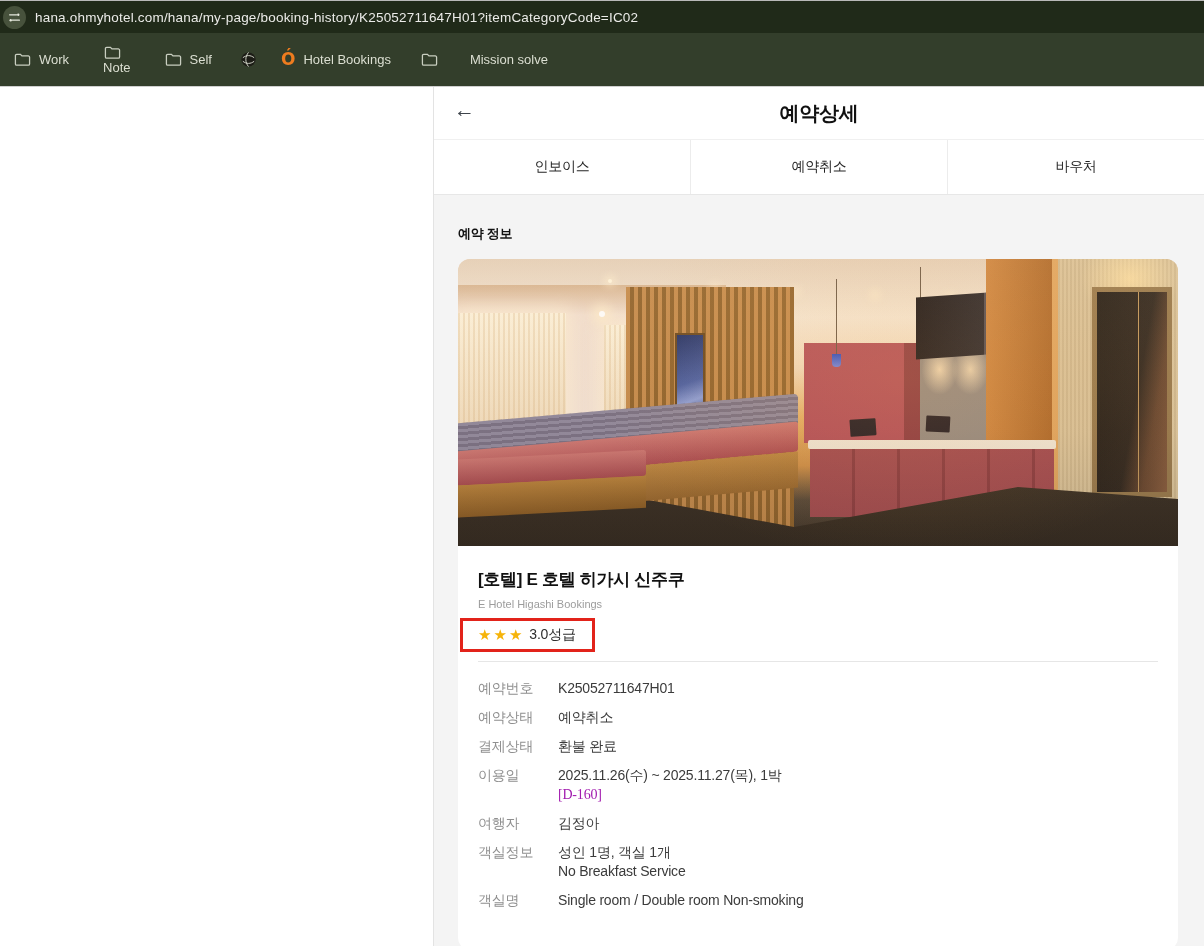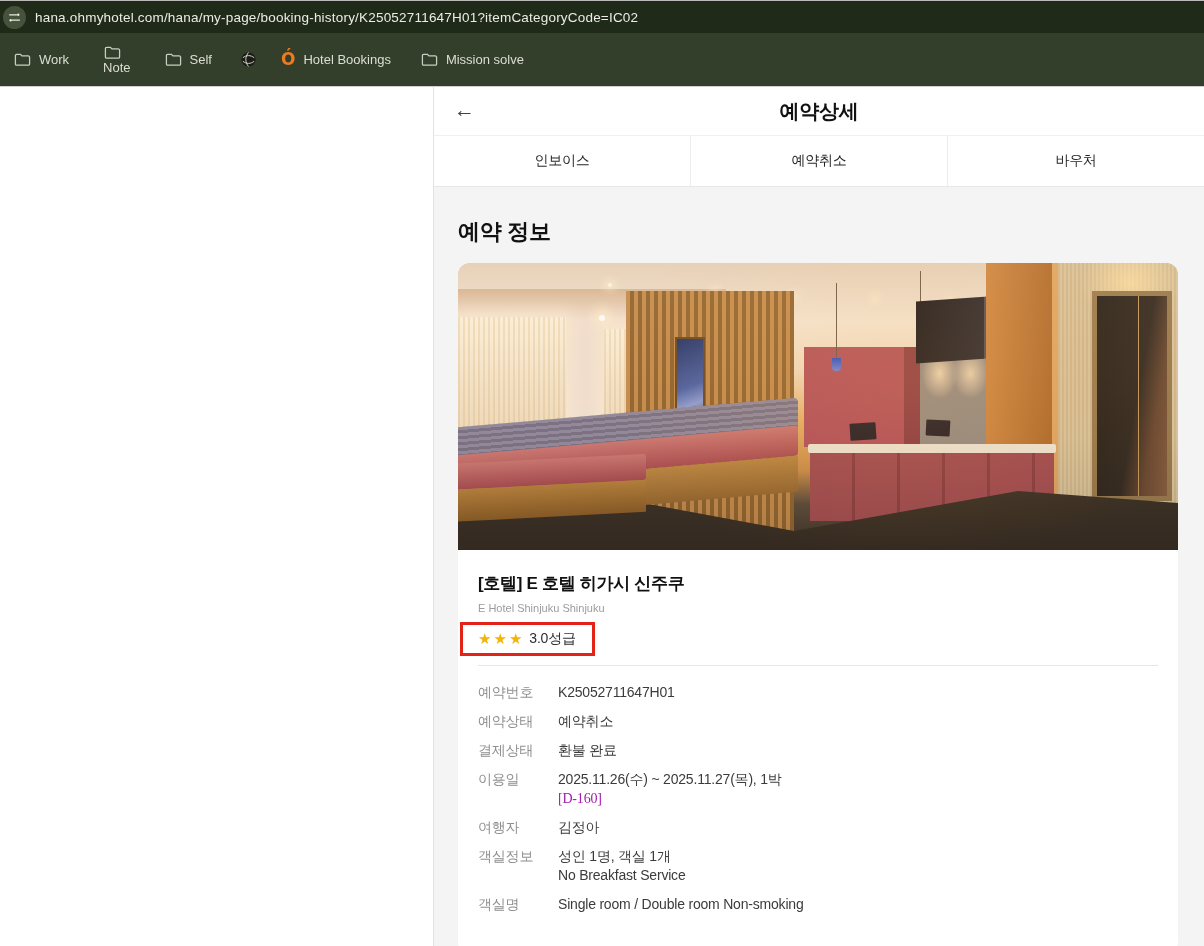--- a/index.html
+++ b/index.html
@@ -11,42 +11,42 @@
              display:flex; align-items:center;text-align:right; }
   .site-chip { width:23px; height:23px; border-radius:50%; background:#47523c;
                margin-left:3px; display:flex; align-items:center; justify-content:center; flex:0 0 auto; }
   .url-text { color:#ebebe8; font-size:13.5px; margin-left:9px; letter-spacing:.2px; white-space:nowrap; }
 
   .bookmarks-bar { height:54px; background:#333e2b; border-bottom:1px solid #cfcfcf;
                    display:flex; align-items:center; }
   .bm { display:flex; align-items:center; color:#dcdfd2; font-size:13px; cursor:pointer; }
   .bm .ic { display:flex; margin-right:8px; }
   .bm-work { margin-left:14px; } .bm-note { margin-left:34px;flex-direction:column; } .bm-self { margin-left:34px; }
-  .bm-globe { margin-left:28px; } .bm-hotel { margin-left:24px; } .bm-mission { margin-left:30px; }
+  .bm-globe { margin-left:28px; } .bm-hotel { margin-left:24px; } .bm-mission { margin-left:30px;gap:24px; }
   .oh-icon { color:#ee7c1f; font-weight:bold; font-size:17px; line-height:17px; margin-right:8px;
              font-family:"DejaVu Sans", sans-serif; }
 
   
   .page { display:flex; height:867px; background:#fff; }
   .left-pane { width:434px; border-right:1px solid #e3e3e3; background:#fff; }
   .right-pane { flex:1; background:#f4f4f4; display:flex; flex-direction:column; }
 
   .detail-header { height:53px; background:#fff; border-bottom:1px solid #f0f0f0;
                    display:flex; align-items:center; position:relative; }
   .back-btn { position:absolute; left:20px; top:12px; font-size:21px; color:#3e444b;
               background:none; border:none; cursor:pointer; line-height:1; }
   .header-title { margin:0 auto; font-weight:bold; font-size:20px; color:#111; letter-spacing:-.3px; }
 
   .tab-bar { height:55px; background:#fff; display:flex; border-bottom:1px solid #e7e7e7; }
   .tab { flex:1; display:flex; align-items:center; justify-content:center;
          font-size:14px; color:#1f1f1f; background:#fff; border:none; cursor:pointer; letter-spacing:-.3px; }
   .tab + .tab { border-left:1px solid #ececec; }
 
   .content { padding:22px 26px 0 24px; }
-  .section-title { font-size:22px; font-weight:bold; color:#111; margin:8px 0 16px; letter-spacing:-.3px; }
+  .section-title { font-size:13px; font-weight:bold; color:#111; margin:8px 0 16px; letter-spacing:-.3px; }
 
   .card { width:720px; background:#fff; border-radius:12px; }
   .card-body { padding:22px 20px 30px; }
   .hotel-name { font-size:17px; font-weight:bold; color:#111; letter-spacing:-.3px; }
   .hotel-name-en { font-size:11px; color:#9c9c9c; margin-top:7px; }
 
   .star-row { margin-top:8px; height:37px; }
   .star-annotation { display:inline-flex; align-items:center; border:3px solid #e2231a;
                      padding:5px 16px 5px 15px; margin-left:-18px; background:transparent; }
   .stars { color:#f6b40a; font-size:15px; letter-spacing:2px; line-height:18px; }
@@ -242,21 +242,21 @@
           </div>
           <div class="ph-bench2">
             <div class="seat"></div>
             <div class="base"></div>
           </div>
           <div class="ph-tint"></div>
         </div>
 
         <div class="card-body">
           <div class="hotel-name">[호텔] E 호텔 히가시 신주쿠</div>
-          <div class="hotel-name-en">E Hotel Shinjuku Shinjuku</div>
+          <div class="hotel-name-en">E Hotel Higashi Bookings</div>
 
           <div class="star-row">
             <span class="star-annotation">
               <span class="stars">★★★</span>
               <span class="star-label">3.0성급</span>
             </span>
           </div>
 
           <div class="divider"></div>
 

